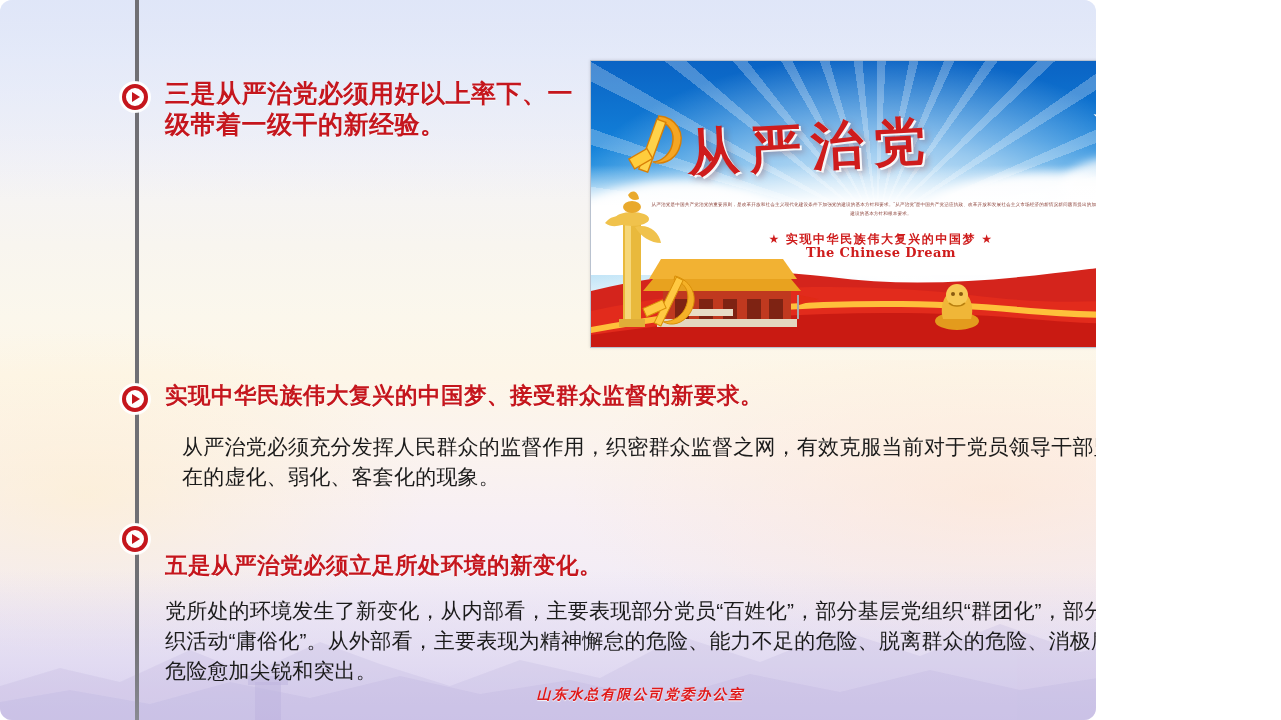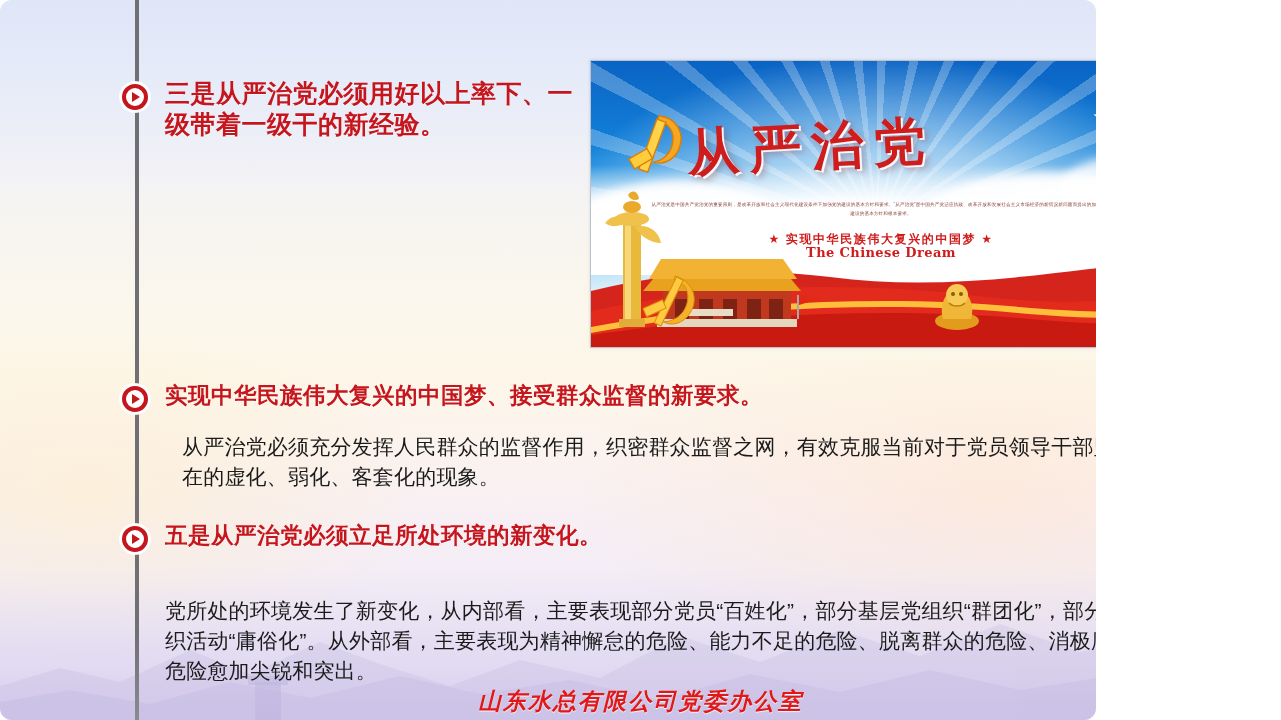--- a/index.html
+++ b/index.html
@@ -87,21 +87,21 @@
     position:absolute;color:#1b1b1b;line-height:1.42;
     letter-spacing:.2px;
   }
 
   #head3{left:165px;top:78px;font-size:25px;width:420px;}
   #body3{left:165px;top:170px;font-size:22px;width:405px;}
 
   #head4{left:165px;top:382px;font-size:22.5px;width:720px;white-space:nowrap;}
   #body4{left:182px;top:432px;font-size:21px;width:1000px;}
 
-  #head5{left:165px;top:522px;font-size:22.5px;width:620px;white-space:nowrap;}
+  #head5{left:165px;top:552px;font-size:22.5px;width:620px;white-space:nowrap;}
   #body5{left:165px;top:596px;font-size:21px;width:1005px;}
 
   
   .poster{
     position:absolute;left:590px;top:60px;width:573px;height:288px;
     border:1px solid #b9c2cf;box-sizing:border-box;overflow:hidden;
     background:#0b7ad4;box-shadow:0 0 3px rgba(0,0,0,.12);
   }
   .p-sky{
     position:absolute;inset:0;
@@ -159,21 +159,21 @@
   .p-dream-en{
     position:absolute;left:60px;top:184px;width:460px;text-align:center;
     color:#cf1c1c;font-weight:bold;font-size:13px;letter-spacing:.4px;
     font-family:"DejaVu Serif","Liberation Serif",serif;
   }
   .dove{position:absolute;color:#fff;font-size:13px;text-shadow:0 0 2px rgba(0,0,0,.15);}
 
   
   .footer{
     position:absolute;left:0;top:686px;width:1281px;text-align:center;
-    color:#e01818;font-size:23px;font-weight:bold;letter-spacing:2px;
+    color:#e01818;font-size:14px;font-weight:bold;letter-spacing:2px;
     font-family:"DejaVu Serif","Liberation Serif",serif;
     font-style:italic;
     text-shadow:0 1px 1px rgba(255,255,255,.85);
   }
 </style>
 </head>
 <body>
 
 <div id="slide">
 

